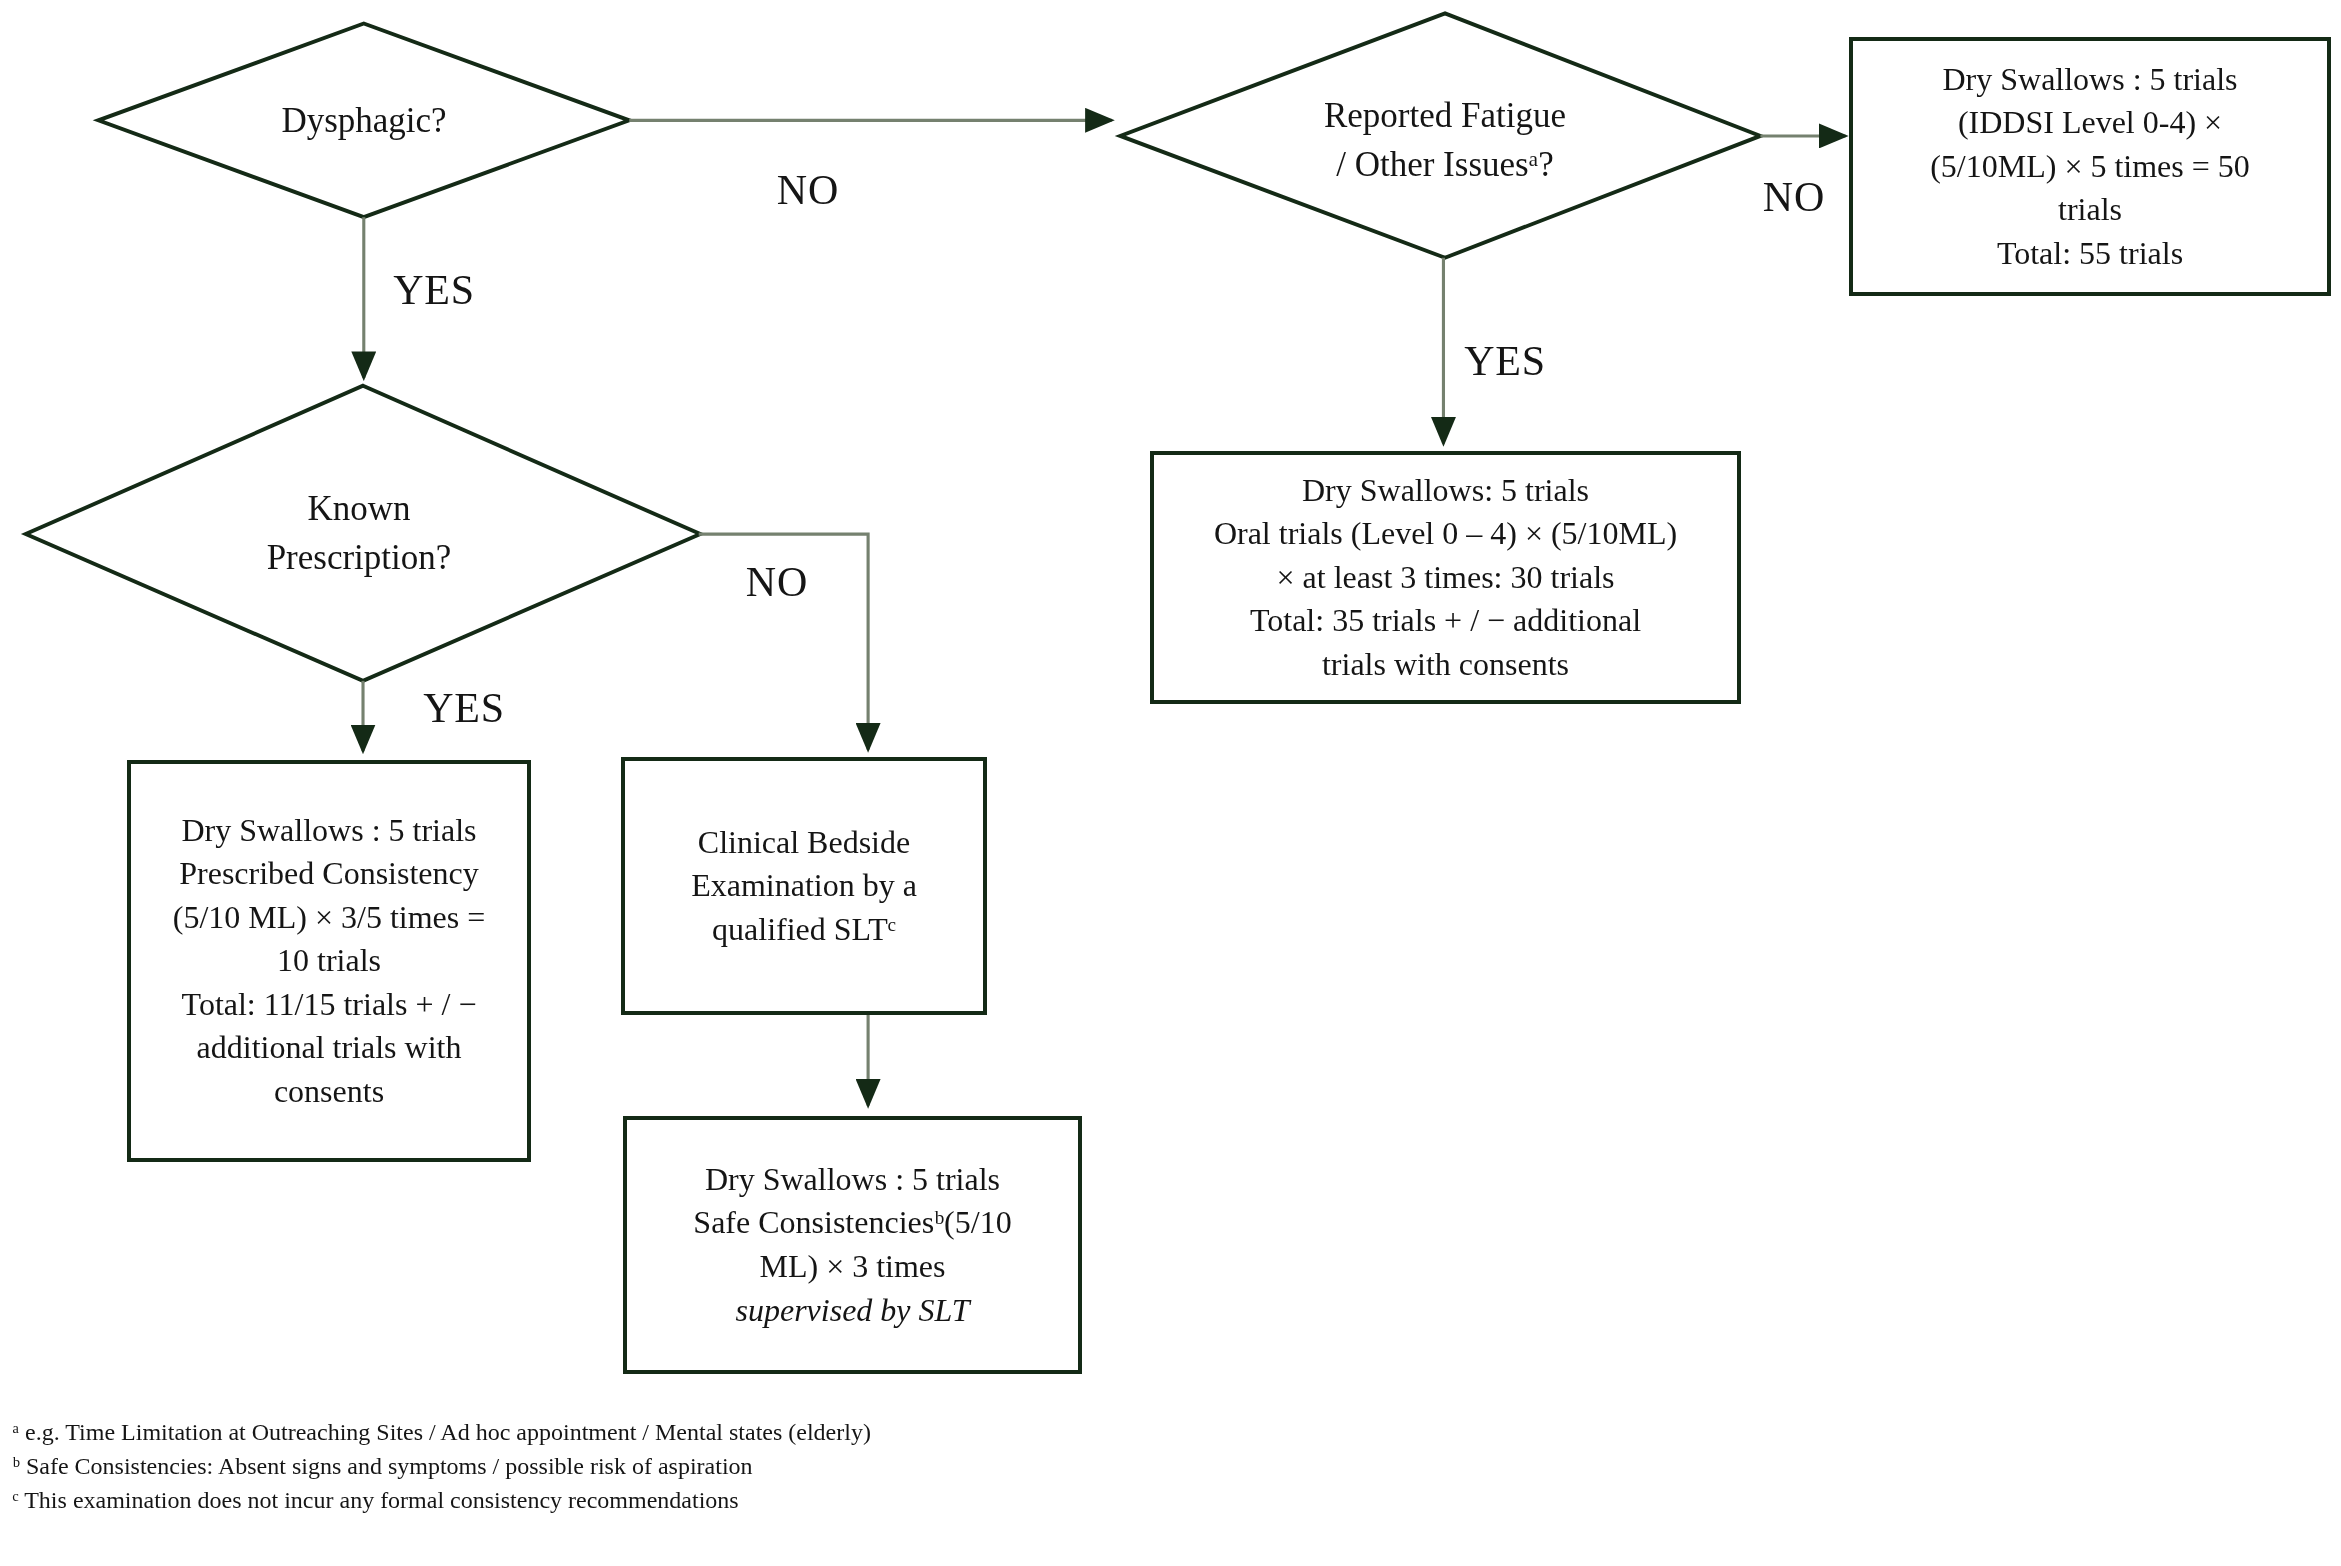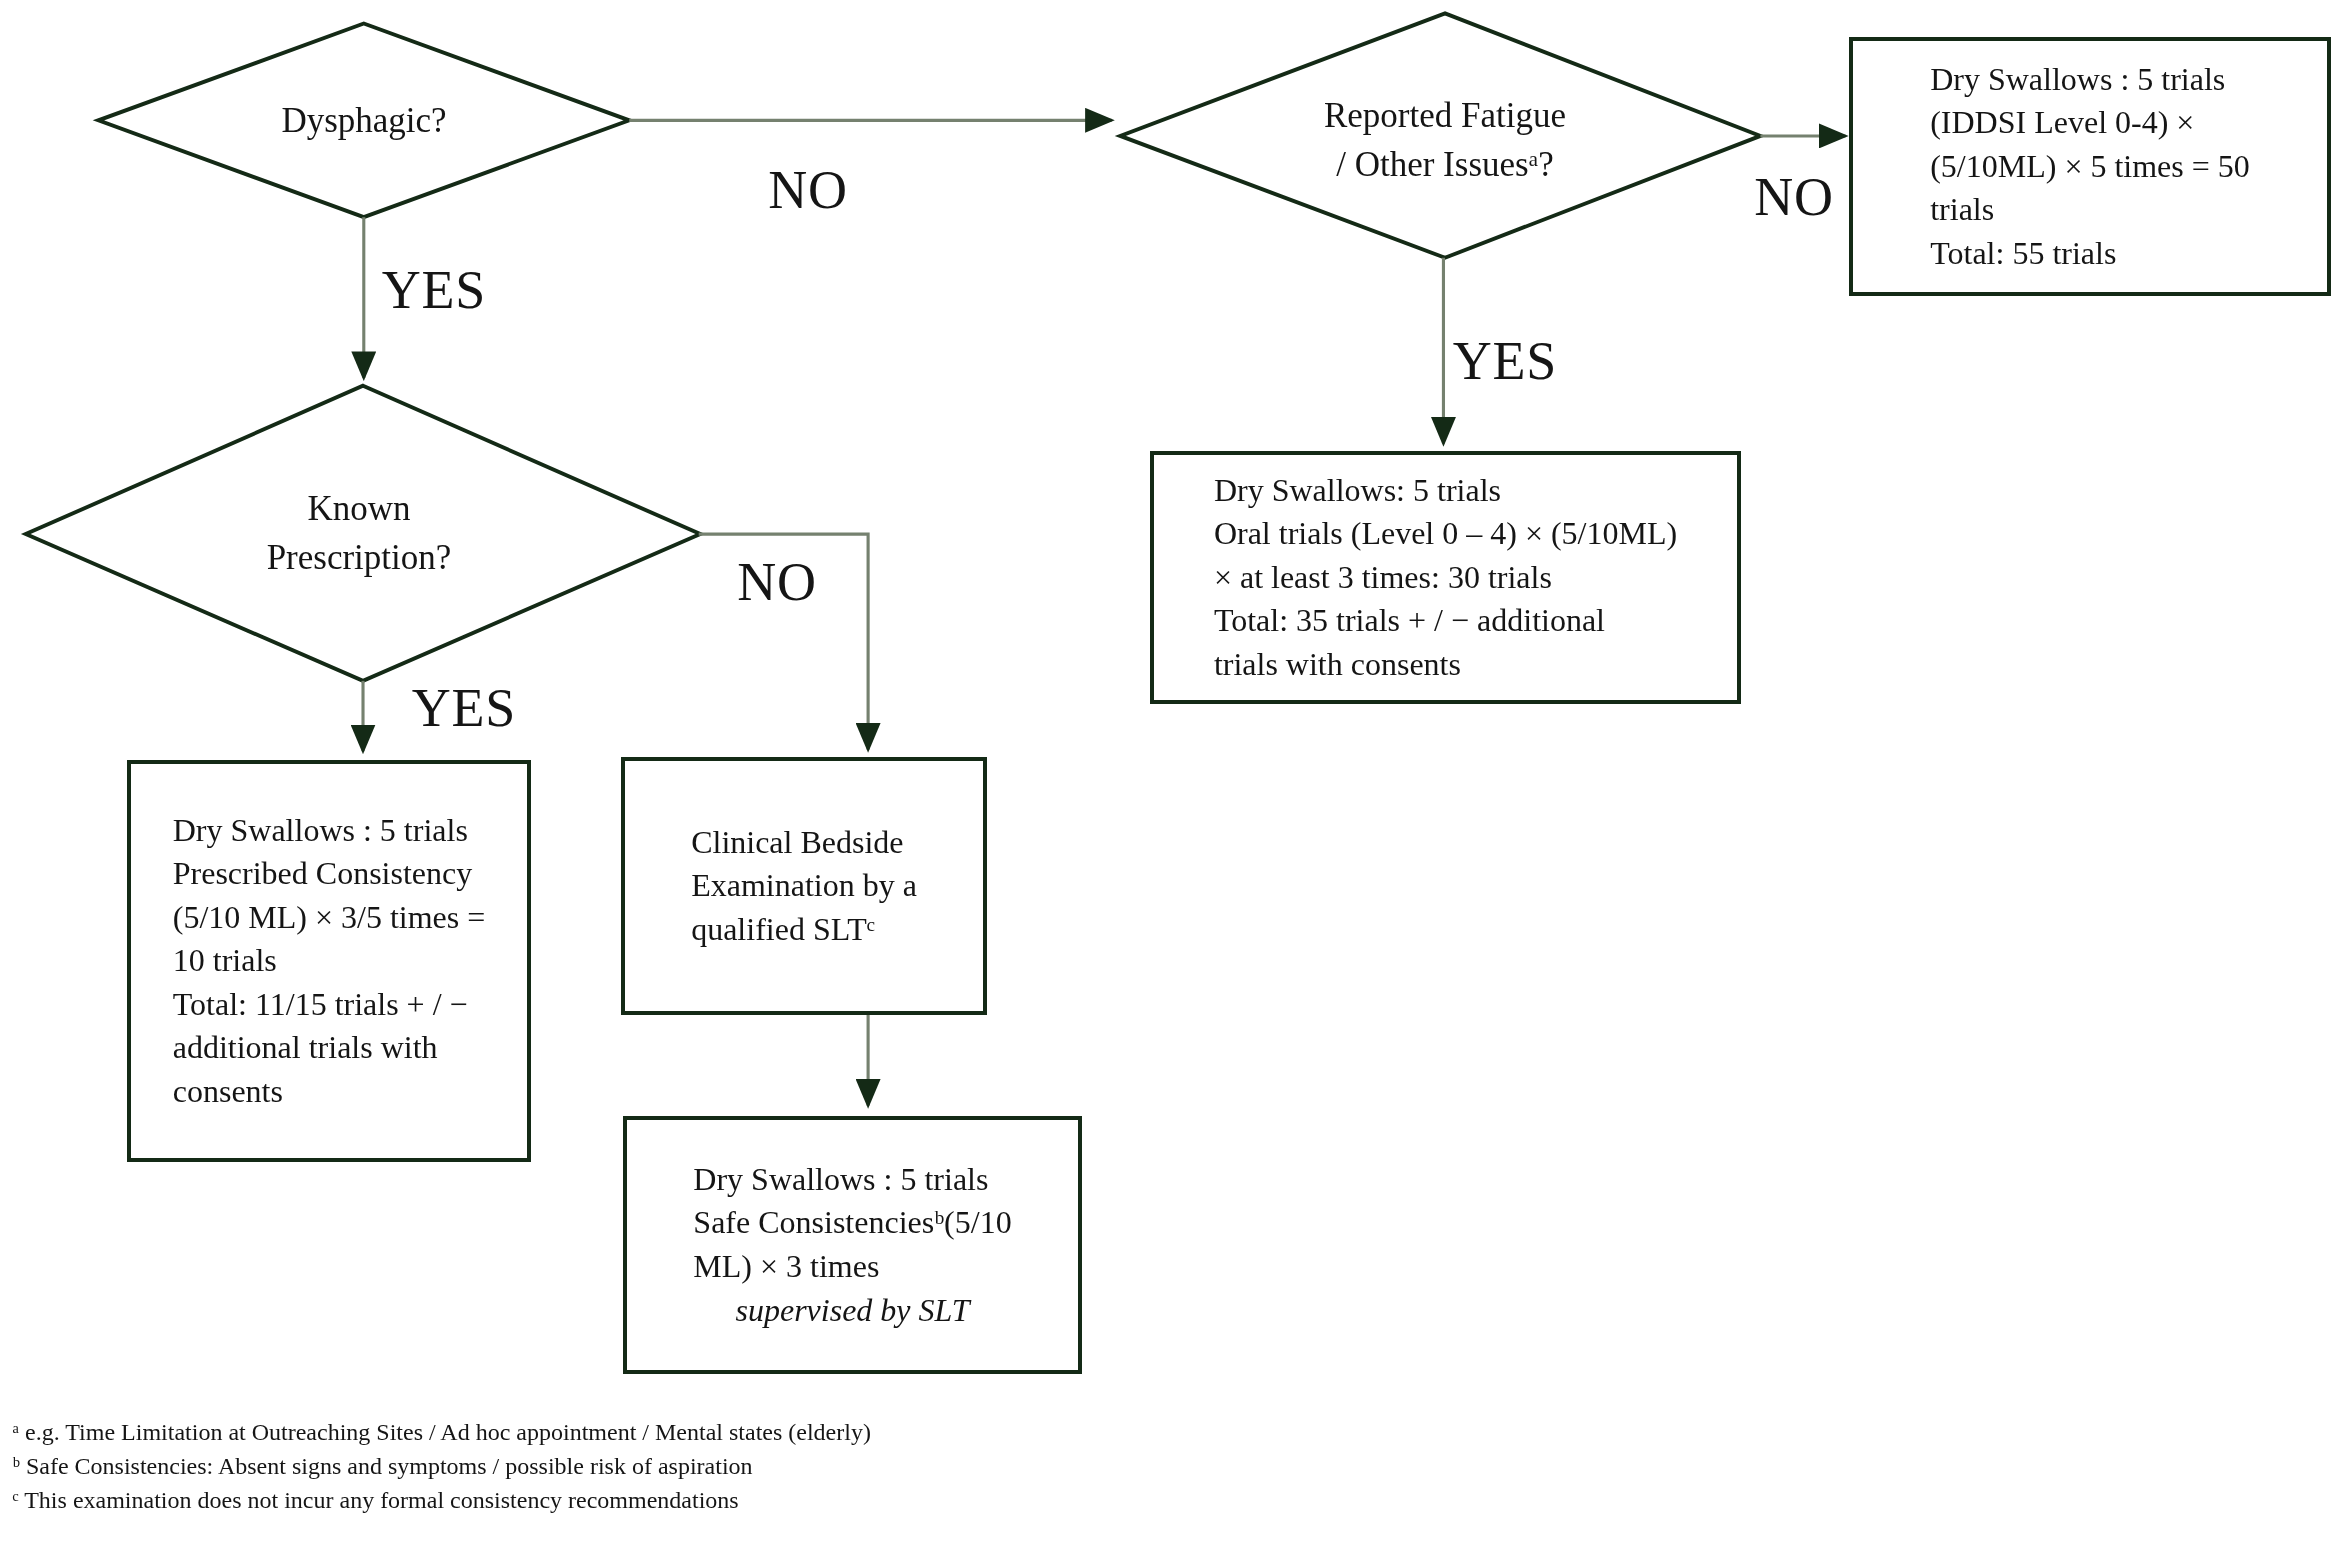--- a/index.html
+++ b/index.html
@@ -19,34 +19,34 @@
   }
   #wires{position:absolute;left:0;top:0;width:2342px;height:1567px;}
   .diamond{fill:none;stroke:var(--border);stroke-width:5;}
   .wire{fill:none;stroke:var(--connector);stroke-width:4;}
   .node-box{
     position:absolute;
     border:4.7px solid var(--border);
     background:#fff;
     display:flex;flex-direction:column;
     align-items:center;justify-content:center;
-    text-align:left;
+    text-align:center;
     font-size:32px;line-height:1.36;
     white-space:pre-line;
     box-sizing:border-box;
     padding:6px 11px;
   }
   .diamond-label{
     position:absolute;transform:translate(-50%,-50%);
     text-align:center;font-size:35px;line-height:1.4;
     white-space:pre-line;
   }
   .edge-label{
     position:absolute;transform:translate(-50%,-50%);
-    font-size:54px;letter-spacing:0.8px;
+    font-size:42px;letter-spacing:0.8px;
   }
   .italic-line{font-style:italic;}
   #footnotes{
     position:absolute;left:12.5px;top:1415px;
     font-size:24px;line-height:1.42;
     white-space:pre-line;
   }
   #arrowhead path{fill:var(--border);}
 </style>
 </head>

